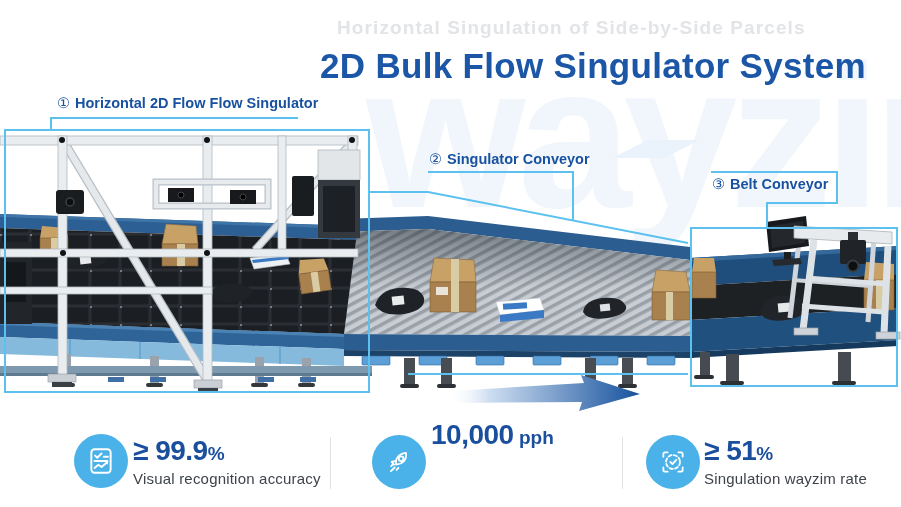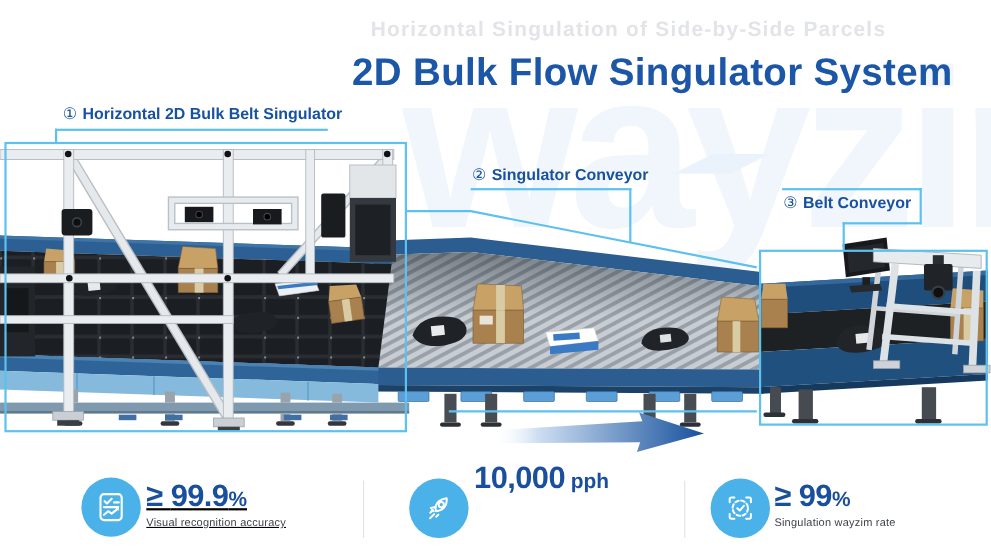--- a/index.html
+++ b/index.html
@@ -31,36 +31,36 @@
   
   #scene{position:absolute;left:0;top:125px;z-index:1;}
   
   .stat-icon{
     position:absolute;width:54px;height:54px;border-radius:50%;background:#4ab2e8;z-index:2;
     display:flex;align-items:center;justify-content:center;
   }
   .stat-text{position:absolute;z-index:2;}
   .stat-value{font-size:28px;font-weight:700;color:#1a4f9d;letter-spacing:-0.5px;line-height:1;}
   .stat-unit{font-size:19px;font-weight:700;color:#1a4f9d;letter-spacing:0;}
-  .stat-label{font-size:10px;color:#3e434a;margin-top:5px;letter-spacing:0.2px;}
+  .stat-label{font-size:15px;color:#3e434a;margin-top:5px;letter-spacing:0.2px;}
   .stat-divider{position:absolute;width:1px;height:52px;background:#e2e2e2;z-index:2;}
 </style>
 </head>
 <body>
 
 <div id="canvas">
 
   <div class="brand-watermark">wayzim</div>
 
   <div class="tagline">Horizontal Singulation of Side-by-Side Parcels</div>
 
   <div class="page-title">2D Bulk Flow Singulator System</div>
 
   <div class="callout" style="left:57px;top:95px;">
-    <span class="idx">①</span><span>Horizontal 2D Bulk Belt Singulator</span>
+    <span class="idx">①</span><span>Horizontal 2D Flow Flow Singulator</span>
   </div>
   <div class="cline" style="left:50px;top:117px;width:248px;height:2px;"></div>
   <div class="cline" style="left:50px;top:117px;width:2px;height:14px;"></div>
   <div class="cbox" style="left:4px;top:129px;width:362px;height:260px;"></div>
 
   <div class="callout" style="left:429px;top:151px;">
     <span class="idx">②</span><span>Singulator Conveyor</span>
   </div>
   <div class="cline" style="left:428px;top:171px;width:146px;height:2px;"></div>
   <div class="cline" style="left:572px;top:171px;width:2px;height:50px;"></div>
@@ -300,21 +300,21 @@
     <div class="stat-icon" style="left:74px;top:434px;">
       <svg width="30" height="30" viewBox="0 0 28 28" fill="none" stroke="#ffffff" stroke-width="1.8" stroke-linecap="round" stroke-linejoin="round">
         <rect x="5" y="3" width="18" height="22" rx="3"></rect>
         <path d="M8.5,9 l2,2 l4,-4"></path>
         <path d="M16.5,10 h4"></path>
         <path d="M8,14 h12"></path>
         <polyline points="8,20.5 11.5,17.5 14.5,19.5 19.5,15.5"></polyline>
         <polygon points="17.8,14.4 20.8,14.6 20.2,17.4" fill="#ffffff" stroke="none"></polygon>
       </svg>
     </div>
-    <div class="stat-text" style="left:133px;top:437px;text-decoration:underline;">
+    <div class="stat-text" style="left:133px;top:437px;">
       <div class="stat-value"><span>≥ </span><span>99.9</span><span class="stat-unit">%</span></div>
       <div class="stat-label">Visual recognition accuracy</div>
     </div>
     <div class="stat-divider" style="left:330px;top:437px;"></div>
 
     <div class="stat-icon" style="left:372px;top:435px;">
       <svg width="30" height="30" viewBox="0 0 28 28" fill="none" stroke="#ffffff" stroke-width="1.7" stroke-linecap="round" stroke-linejoin="round">
         <path d="M11.5,16.5 C10,11 13.5,6.5 20.5,5.5 C21.5,12.5 17,16 11.5,16.5 Z"></path>
         <circle cx="16" cy="11" r="2.2"></circle>
         <path d="M11,13 l-3.8,0.8 l2.3,2.7"></path>
@@ -332,18 +332,18 @@
       <svg width="30" height="30" viewBox="0 0 28 28" fill="none" stroke="#ffffff" stroke-width="1.7" stroke-linecap="round" stroke-linejoin="round">
         <circle cx="14" cy="14" r="6.5" stroke-dasharray="3 2.2"></circle>
         <path d="M11.5,14 l2,2 l3.5,-4"></path>
         <path d="M5,9 v-2.5 a1.5,1.5 0 0 1 1.5,-1.5 h2.5"></path>
         <path d="M19,5 h2.5 a1.5,1.5 0 0 1 1.5,1.5 v2.5"></path>
         <path d="M23,19 v2.5 a1.5,1.5 0 0 1 -1.5,1.5 h-2.5"></path>
         <path d="M9,23 h-2.5 a1.5,1.5 0 0 1 -1.5,-1.5 v-2.5"></path>
       </svg>
     </div>
     <div class="stat-text" style="left:704px;top:437px;">
-      <div class="stat-value"><span>≥ </span><span>99</span><span class="stat-unit">%</span></div>
+      <div class="stat-value"><span>≥ </span><span>51</span><span class="stat-unit">%</span></div>
       <div class="stat-label">Singulation wayzim rate</div>
     </div>
 
   </div>
 </div>
 
 </body></html>

